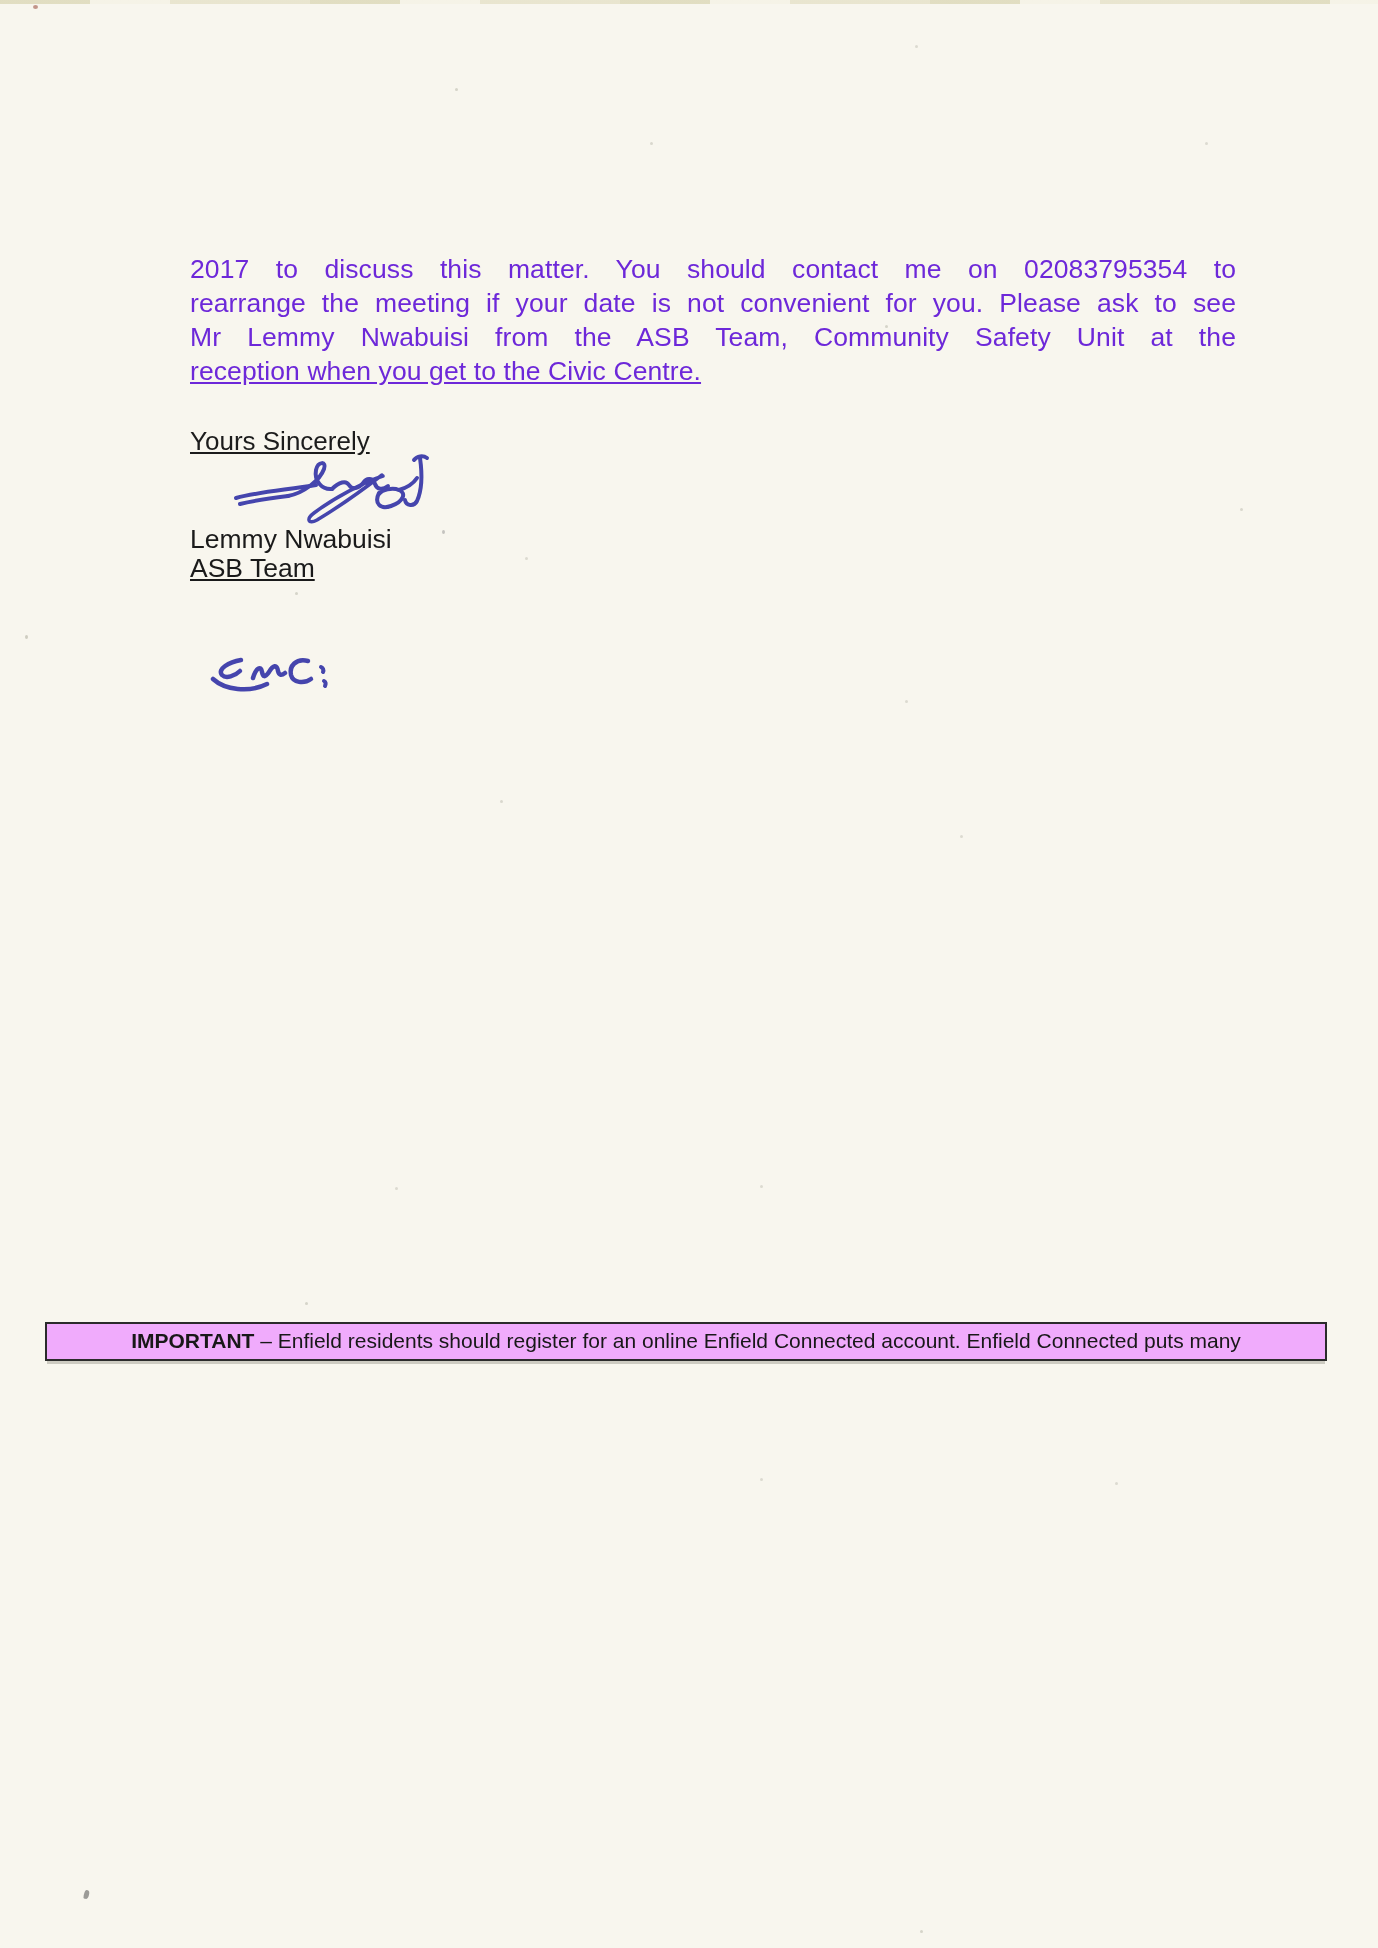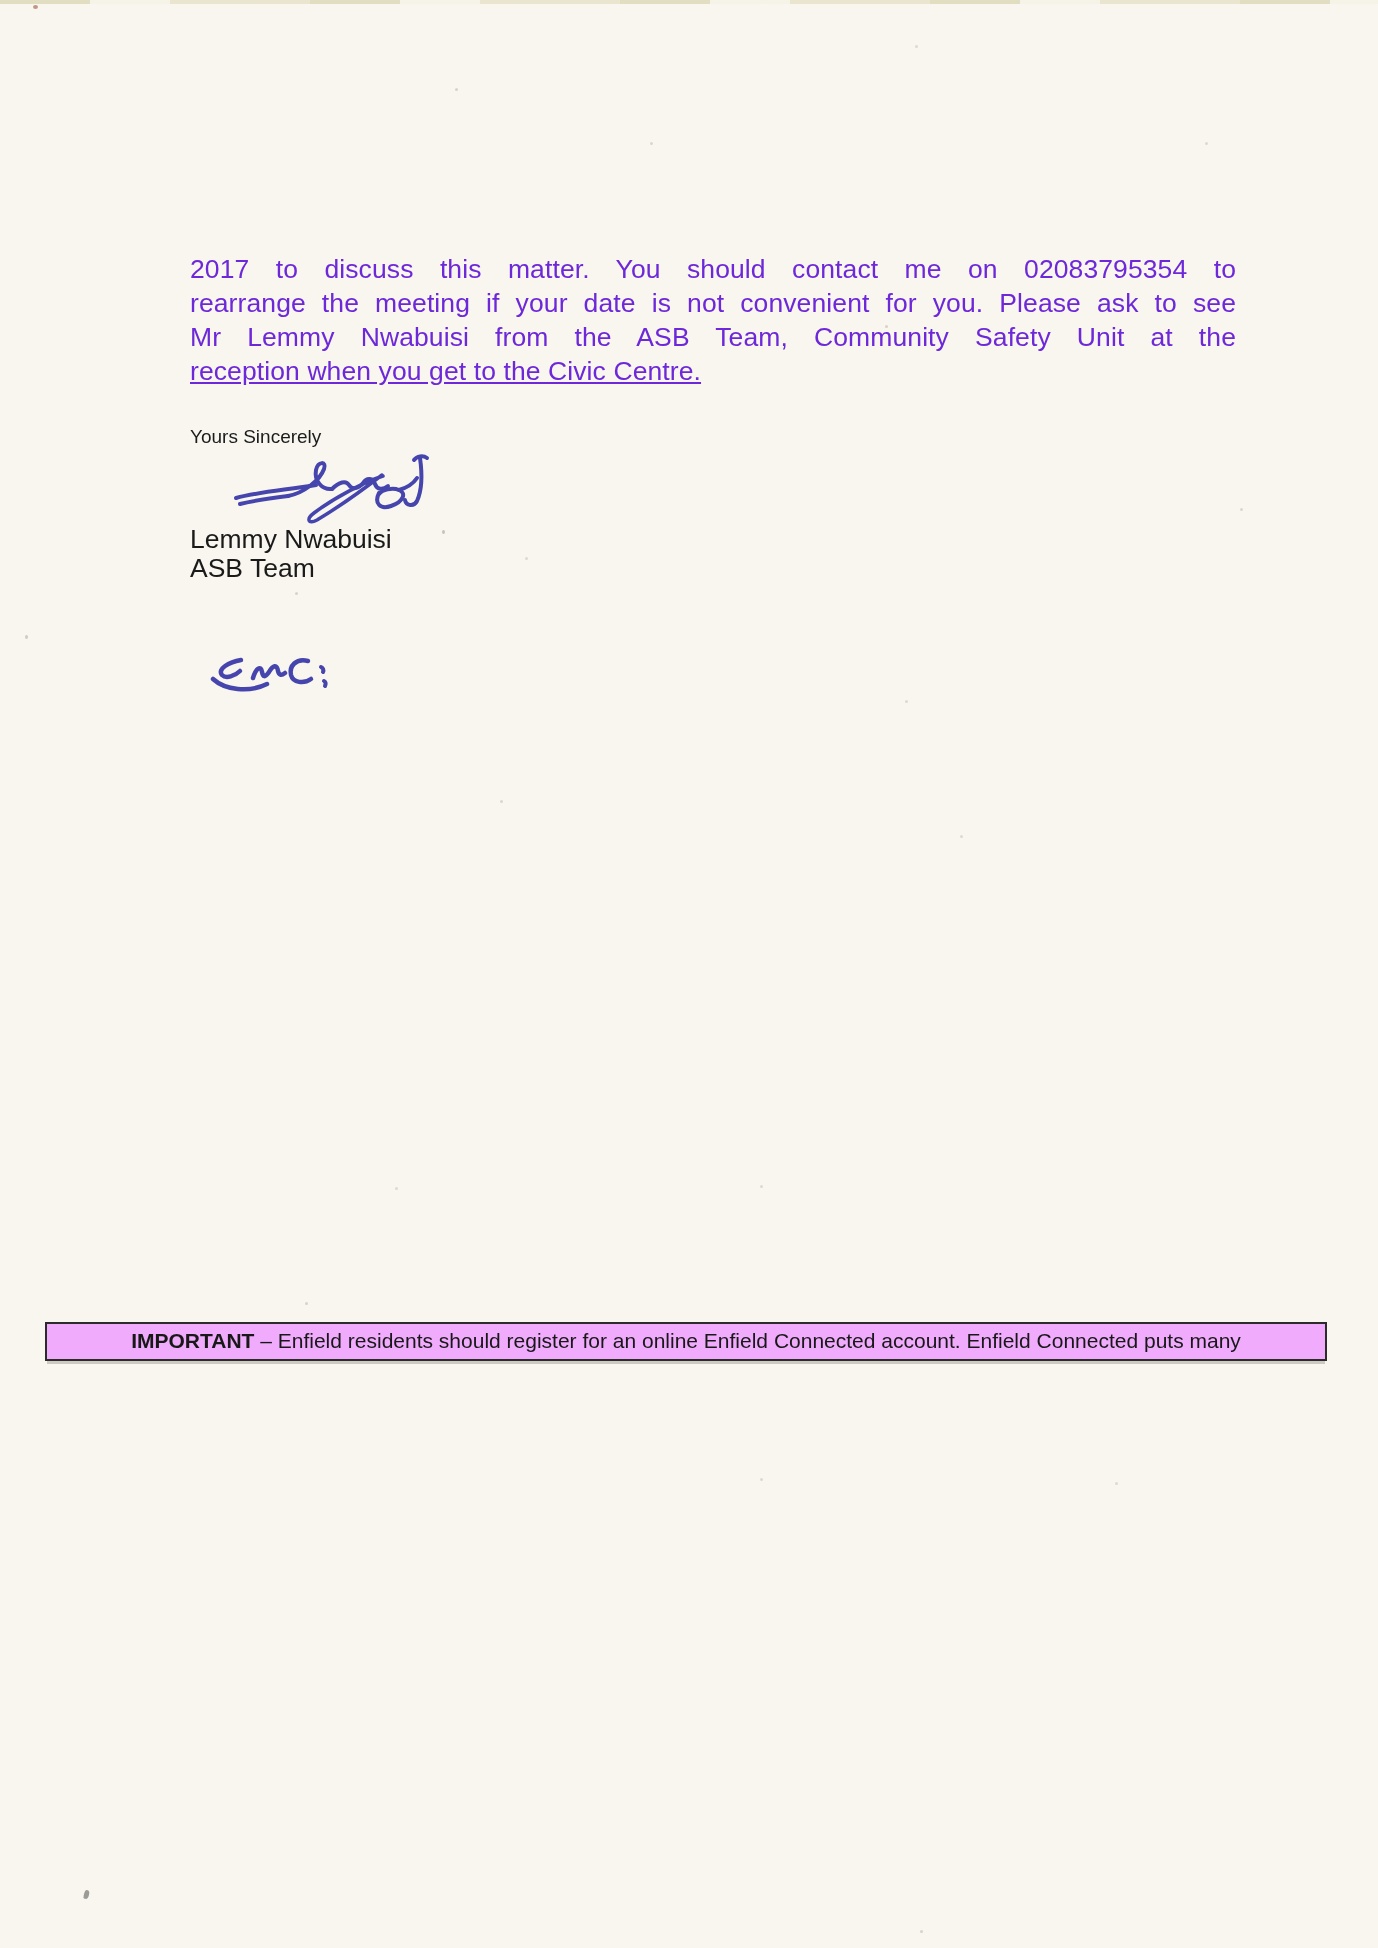--- a/index.html
+++ b/index.html
@@ -29,25 +29,25 @@
   .letter-paragraph{
     position:absolute; left:190px; top:252px; width:1046px;
     font-size:26.5px; line-height:34px; color:#6d28d9;
     letter-spacing:.1px;
   }
   .pline{ text-align:justify; text-align-last:justify; }
   .pline.last{ text-align:left; text-align-last:left;text-decoration:underline; }
 
   .closing{
     position:absolute; left:190px; top:426px;
-    font-size:19px; color:#1c1c1c;
+    font-size:26px; color:#1c1c1c;text-decoration:underline;
   }
   .sig-wrap{ position:absolute; left:230px; top:448px; width:205px; height:80px; }
   .sender-name{ position:absolute; left:190px; top:524px; font-size:26.5px; color:#1a1a1a; }
-  .sender-team{ position:absolute; left:190px; top:553px; font-size:26.5px; color:#1a1a1a; }
+  .sender-team{ position:absolute; left:190px; top:553px; font-size:26.5px; color:#1a1a1a;text-decoration:underline; }
   .enc-wrap{ position:absolute; left:205px; top:648px; width:135px; height:58px; }
 
   .notice-box{
     position:absolute; left:45px; top:1322px; width:1282px;
     box-sizing:border-box;
     border:2px solid #2b2b2b;
     background:#f0abfc;
     padding:4px 14px 6px 14px;
     box-shadow:0 5px 0 -2px rgba(125,122,108,.35);
   }

